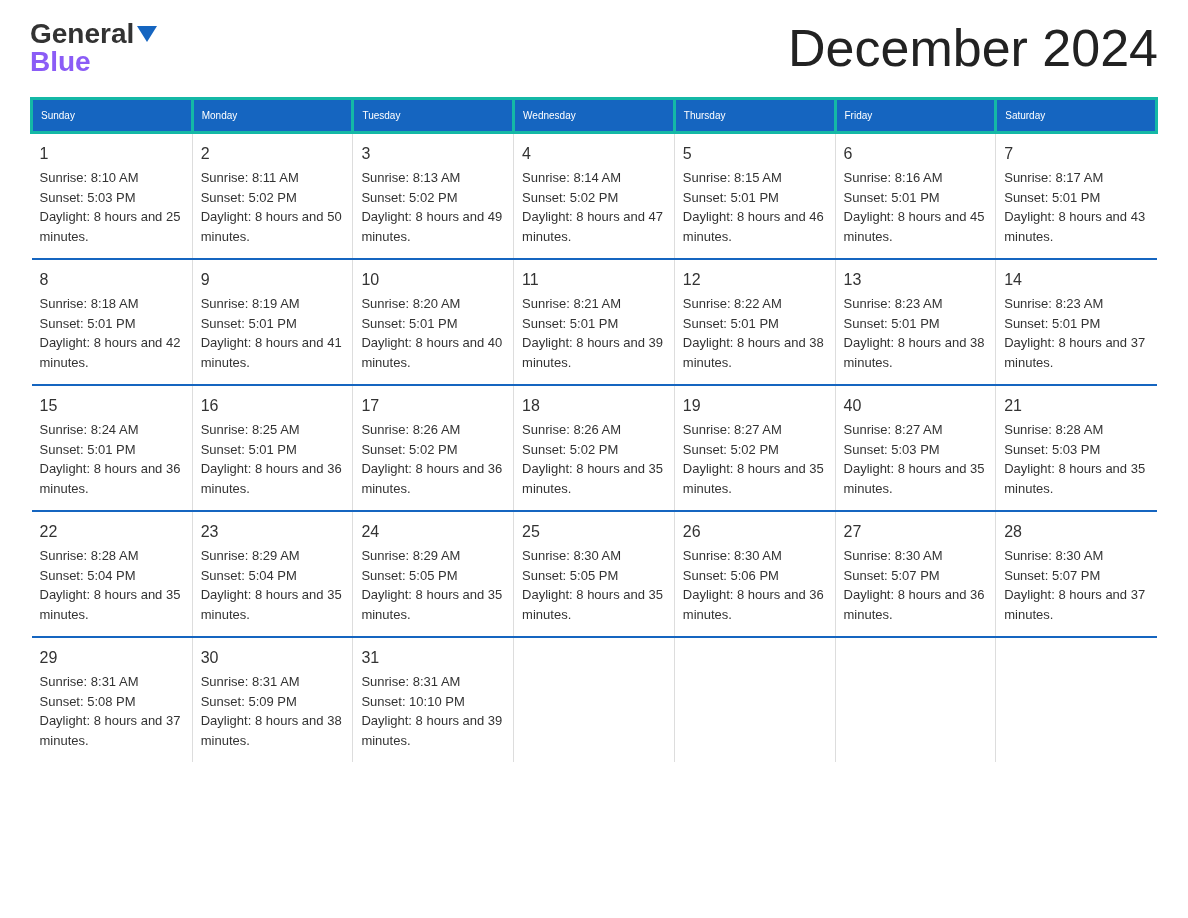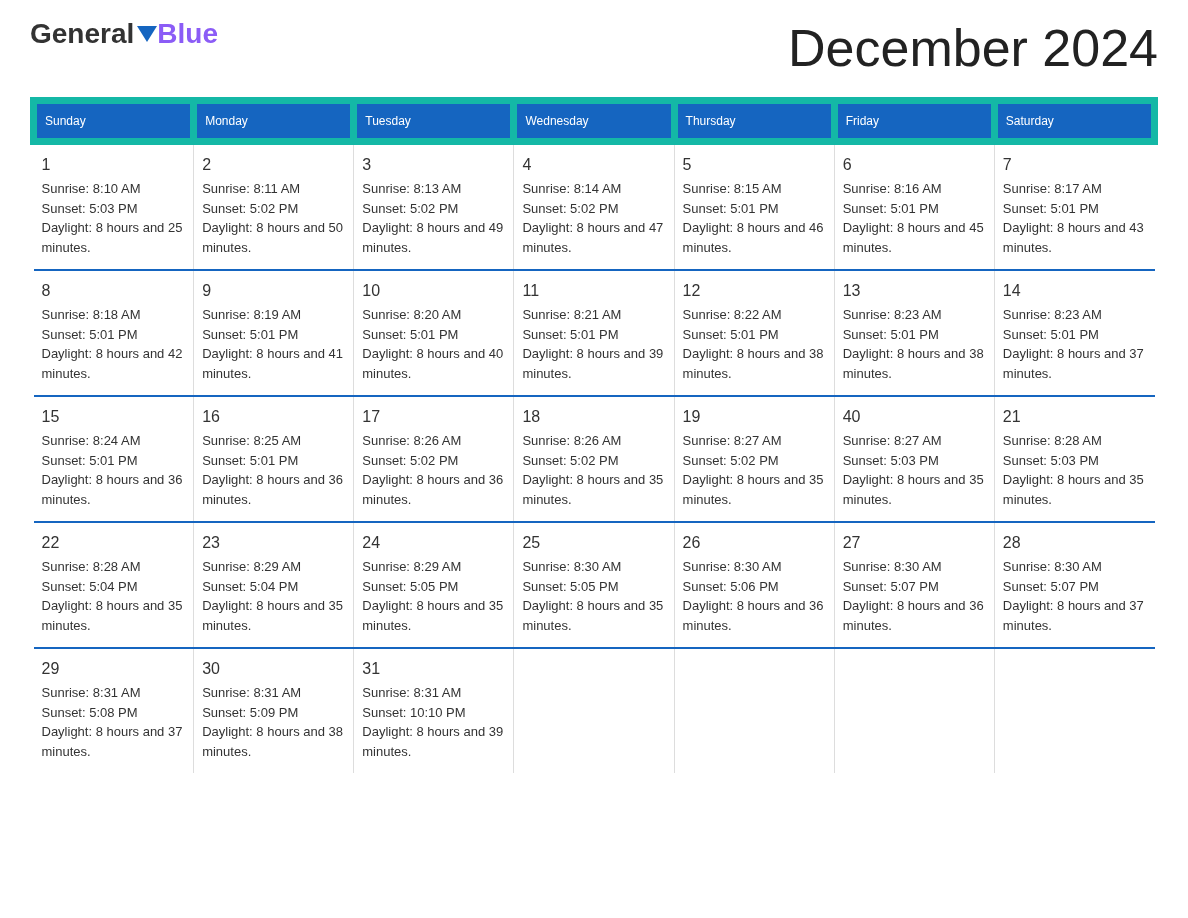--- a/index.html
+++ b/index.html
@@ -12,21 +12,21 @@
       padding: 20px 30px;
     }
     .header {
       display: flex;
       justify-content: space-between;
       align-items: flex-start;
       margin-bottom: 20px;
     }
     .logo {
       display: flex;
-      flex-direction: row;
+      flex-direction: column;
       align-items: flex-start;
     }
     .logo-text-general {
       font-size: 28px;
       font-weight: bold;
       color: #333;
       line-height: 1;
     }
     .logo-text-blue {
       font-size: 28px;
@@ -67,24 +67,24 @@
       width: 100%;
       border-collapse: collapse;
       table-layout: fixed;
     }
     thead tr {
       background-color: #1565c0;
       color: #fff;
     }
     thead th {
       padding: 10px 8px;
-      font-size: 12px;
+      font-size: 10px;
       font-weight: normal;
       text-align: left;
-      border: 7px solid #14b8a6;
+      border: 3px solid #14b8a6;
     }
     tbody tr {
       border-top: 2px solid #1565c0;
     }
     tbody td {
       vertical-align: top;
       padding: 8px 8px 12px 8px;
       font-size: 13px;
       line-height: 1.5;
       border-left: 1px solid #ddd;

